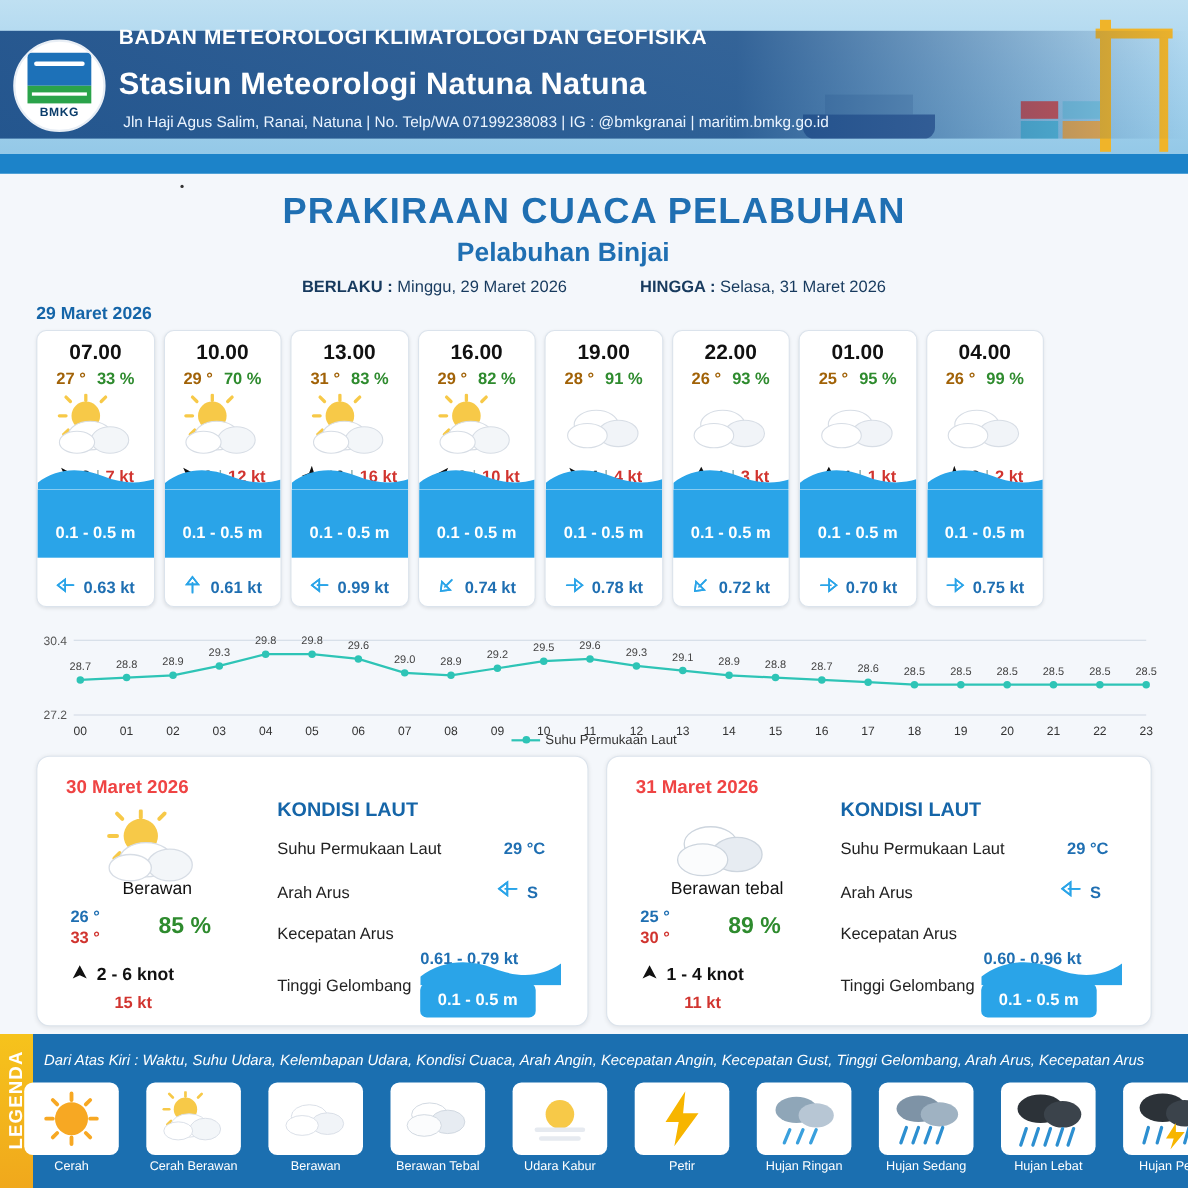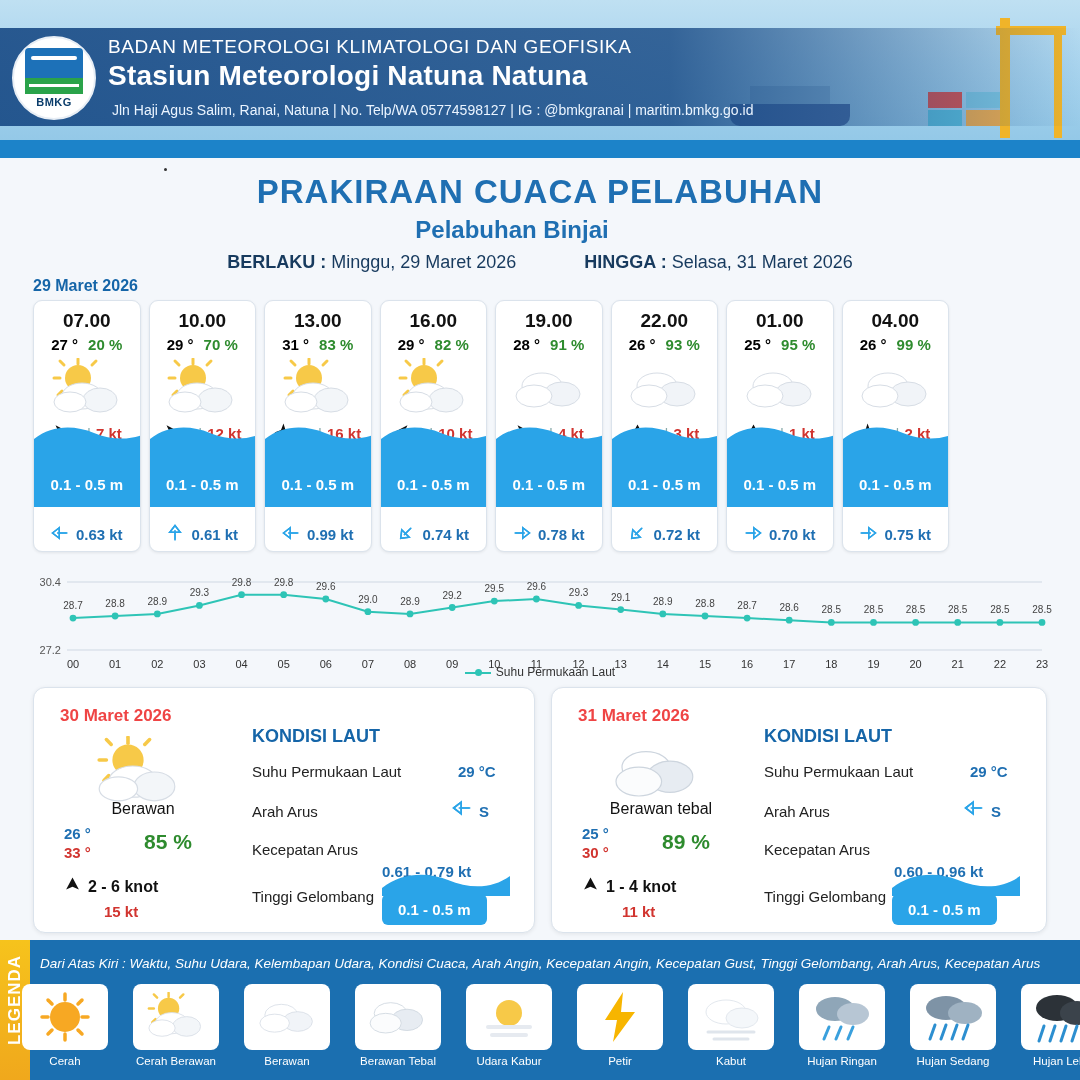--- a/index.html
+++ b/index.html
@@ -24,55 +24,55 @@
   .hdr-logo {
     position:absolute; left:12px; top:36px; width:84px; height:84px; border-radius:50%;
     background:#ffffff; display:flex; flex-direction:column; align-items:center; justify-content:center;
     border:2px solid #e8eef5;
   }
   .hdr-logo .lg-top { width:58px; height:30px; background:#1d71b8; border-radius:4px 4px 0 0; position:relative;}
   .hdr-logo .lg-top:after{content:"";position:absolute;left:6px;top:8px;width:46px;height:4px;background:#fff;border-radius:2px;}
   .hdr-logo .lg-mid { width:58px; height:16px; background:#2aa34a; position:relative;}
   .hdr-logo .lg-mid:after{content:"";position:absolute;left:4px;top:6px;width:50px;height:3px;background:#fff;}
   .hdr-logo .lg-txt { font-size:11px; font-weight:bold; color:#0b3d6b; letter-spacing:.5px; margin-top:2px;}
-  .hdr-t1 { position:absolute; left:108px; top:36px; color:#ffffff; font-size:19px; font-weight:normal; letter-spacing:.6px; }
+  .hdr-t1 { position:absolute; left:108px; top:24px; color:#ffffff; font-size:19px; font-weight:bold; letter-spacing:.6px; }
   .hdr-t2 { position:absolute; left:108px; top:60px; color:#ffffff; font-size:28px; font-weight:bold; letter-spacing:.2px; }
   .hdr-t3 { position:absolute; left:112px; top:102px; color:#eaf4ff; font-size:14px; }
   .hdr-sea { position:absolute; left:0; top:140px; width:1080px; height:18px; background:#1c83c9; }
   .crane { position:absolute; right:70px; top:18px; width:10px; height:120px; background:#f0b429; }
   .crane2 { position:absolute; right:18px; top:34px; width:8px; height:104px; background:#f0b429; }
   .crane-arm { position:absolute; right:14px; top:26px; width:70px; height:9px; background:#f0b429; }
   .ctr1 { position:absolute; right:118px; top:92px; width:34px; height:16px; background:#d9534f; }
   .ctr2 { position:absolute; right:118px; top:110px; width:34px; height:16px; background:#5bc0de; }
   .ctr3 { position:absolute; right:80px; top:110px; width:34px; height:16px; background:#f0ad4e; }
   .ctr4 { position:absolute; right:80px; top:92px; width:34px; height:16px; background:#7ec8e3; }
   .ship { position:absolute; right:230px; top:104px; width:120px; height:22px; background:#4a6fa5; border-radius:0 0 10px 10px;}
   .ship2 { position:absolute; right:250px; top:86px; width:80px; height:18px; background:#8bb8d8;}
 
   
   .title-main { position:absolute; top:173px; width:1080px; text-align:center;
     font-size:33px; font-weight:bold; color:#1f6fb2; letter-spacing:1px; }
   .title-sub { position:absolute; top:216px; width:1024px; text-align:center;
     font-size:24px; font-weight:bold; color:#1f6fb2; }
-  .validity { position:absolute; top:252px; width:1080px; text-align:center; font-size:18px; color:#173a5e;}
+  .validity { position:absolute; top:252px; width:1080px; text-align:center; font-size:15px; color:#173a5e;}
   .validity .lbl { font-weight:bold; }
   .validity .gap { display:inline-block; width:58px; }
   .dot-mark { position:absolute; left:164px; top:168px; width:3px; height:3px; background:#333; border-radius:50%; }
 
   .date-left { position:absolute; left:33px; top:277px; font-size:16px; font-weight:bold; color:#1565a8; }
 
   
   .cards { position:absolute; left:33px; top:300px; width:916px; display:flex; gap:8px; }
   .card {
     width:120px; background:#ffffff; border:1px solid #dbe3ec; border-radius:9px;
     box-shadow:0 1px 3px rgba(0,0,0,.08); overflow:hidden; position:relative; height:252px;
   }
   .c-time { text-align:center; font-size:19px; font-weight:bold; color:#111; padding-top:9px; }
   .c-row { display:flex; justify-content:center; gap:10px; padding-top:4px; font-size:15px; font-weight:bold;}
-  .c-temp { color:#000000; }
+  .c-temp { color:#a16207; }
   .c-hum { color:#2e8b2e; }
   .c-icon { height:66px; display:flex; align-items:center; justify-content:center; margin-top:2px;}
   .c-wind { display:flex; align-items:center; justify-content:center; gap:5px; font-size:15px; font-weight:bold; margin-top:2px;}
   .c-wind .num { color:#111; }
   .c-wind .sep { color:#8aa; font-weight:normal; }
   .c-wind .kt { color:#d1342f; }
   .wave-block { position:absolute; left:0; bottom:44px; width:100%; height:62px; background:#2aa4e8; }
   .wave-top { position:absolute; left:0; bottom:106px; width:100%; height:22px; overflow:hidden;}
   .wave-top svg { display:block; }
   .wave-txt { position:absolute; left:0; bottom:58px; width:100%; text-align:center; color:#fff; font-size:15px; font-weight:bold;}
@@ -133,21 +133,21 @@
       <div class="ctr4"></div>
   </div>
   <div class="hdr-band"></div>
   <div class="hdr-logo">
     <div class="lg-top"></div>
       <div class="lg-mid"></div>
     <div class="lg-txt">BMKG</div>
   </div>
   <div class="hdr-t1">BADAN METEOROLOGI KLIMATOLOGI DAN GEOFISIKA</div>
   <div class="hdr-t2">Stasiun Meteorologi Natuna Natuna</div>
-  <div class="hdr-t3">Jln Haji Agus Salim, Ranai, Natuna  | No. Telp/WA 05774598127 | IG : @bmkgranai | maritim.bmkg.go.id</div>
+  <div class="hdr-t3">Jln Haji Agus Salim, Ranai, Natuna  | No. Telp/WA 07199238083 | IG : @bmkgranai | maritim.bmkg.go.id</div>
   <div class="hdr-sea"></div>
 </div>
 
 <div class="dot-mark"></div>
 <div class="title-main">PRAKIRAAN CUACA PELABUHAN</div>
 <div class="title-sub">Pelabuhan Binjai</div>
 <div class="validity">
   <span class="lbl">BERLAKU :</span>
   <span>Minggu, 29 Maret 2026</span>
   <span class="gap"></span>
@@ -155,21 +155,21 @@
   <span>Selasa, 31 Maret 2026</span>
 </div>
 
 <div class="date-left">29 Maret 2026</div>
 
 <div class="cards" id="cards">
     <div class="card">
     <div class="c-time">07.00</div>
     <div class="c-row">
       <span class="c-temp">27 °</span>
-      <span class="c-hum">20 %</span>
+      <span class="c-hum">33 %</span>
     </div>
     <div class="c-icon">
         <svg width="78" height="60" viewBox="0 0 78 60">
     <circle cx="30" cy="20" r="13" fill="#f7c948"></circle>
     <g stroke="#f7c948" stroke-width="3" stroke-linecap="round">
       <line x1="30" y1="1" x2="30" y2="6"></line>
             <line x1="12" y1="20" x2="6" y2="20"></line>
       <line x1="16" y1="7" x2="12" y2="3"></line>
             <line x1="44" y1="7" x2="48" y2="3"></line>
       <line x1="14" y1="33" x2="10" y2="37"></line>
@@ -741,33 +741,20 @@
     <div class="lg-item">
       <div class="lg-box">
         <svg width="50" height="54" viewBox="0 0 50 54">
           <path d="M28 2 L10 30 L22 30 L18 52 L40 22 L26 22 Z" fill="#f7b500"></path>
         </svg>
       </div>
     <div class="lg-cap">Petir</div>
     </div>
     <div class="lg-item">
       <div class="lg-box">
-        <svg width="70" height="50" viewBox="0 0 70 50">
-          <ellipse cx="30" cy="20" rx="20" ry="12" fill="#fff" stroke="#e3e8ee"></ellipse>
-          <ellipse cx="46" cy="26" rx="16" ry="10" fill="#f4f7fa" stroke="#e3e8ee"></ellipse>
-          <g stroke="#dfe5ec" stroke-width="3" stroke-linecap="round">
-            <line x1="12" y1="40" x2="58" y2="40"></line>
-            <line x1="18" y1="47" x2="52" y2="47"></line>
-          </g>
-        </svg>
-      </div>
-    <div class="lg-cap">Kabut</div>
-    </div>
-    <div class="lg-item">
-      <div class="lg-box">
         <svg width="70" height="56" viewBox="0 0 70 56">
           <ellipse cx="28" cy="20" rx="19" ry="12" fill="#8fa6b8"></ellipse>
           <ellipse cx="46" cy="25" rx="16" ry="11" fill="#b7c6d4"></ellipse>
           <g stroke="#3aa0dd" stroke-width="3" stroke-linecap="round">
             <line x1="22" y1="38" x2="17" y2="50"></line>
             <line x1="34" y1="38" x2="29" y2="50"></line>
             <line x1="46" y1="38" x2="41" y2="50"></line>
           </g>
         </svg>
       </div>

